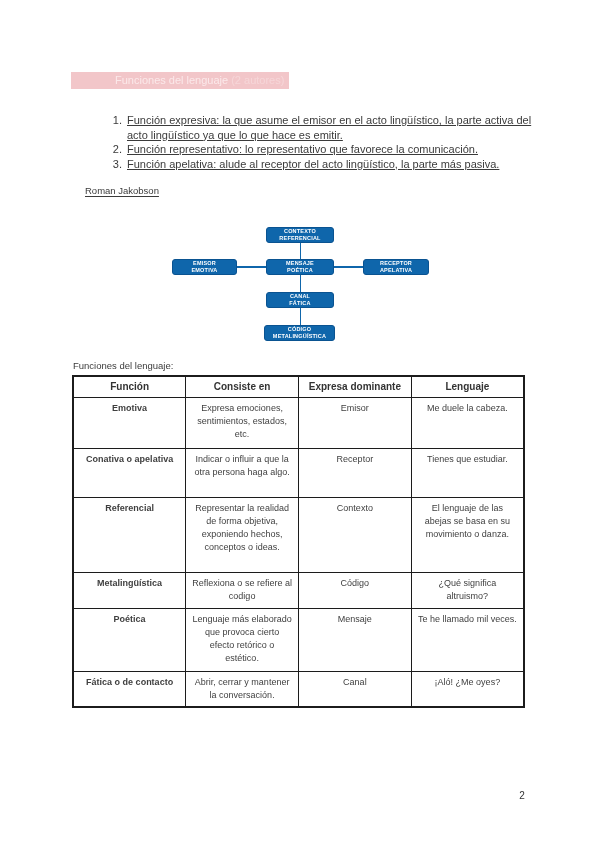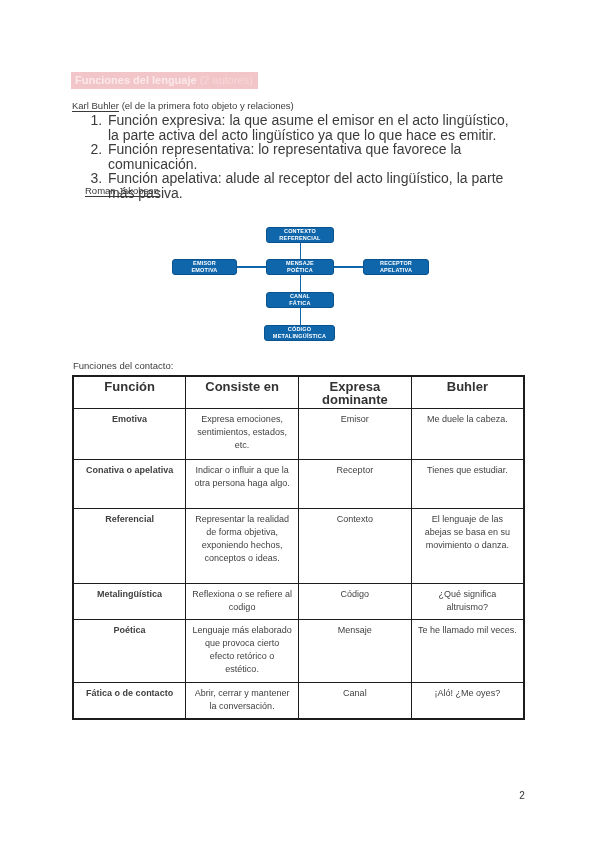--- a/index.html
+++ b/index.html
@@ -2,63 +2,62 @@
 <html><head>
 <meta charset="utf-8">
 <style>
   * { margin:0; padding:0; box-sizing:border-box; }
   html,body { width:600px; height:848px; background:#ffffff; }
   body { font-family:"Liberation Sans", sans-serif; color:#3b3b3b; position:relative; overflow:hidden; }
   .page { position:absolute; inset:0; background:#ffffff; }
 
   
   .title-highlight { position:absolute; left:71px; top:72px; background:#f2c6c9; padding:2px 5px 3px 4px; font-size:11px; line-height:12px; white-space:nowrap; }
-  .title-bold { color:#fbe9ea; font-weight:bold; }
+  .title-bold { color:#fbe9ea; font-weight:normal;margin-left:40px; }
   .title-suffix { color:#f6d6d8; }
 
   .para { position:absolute; font-size:9.5px; line-height:14.5px; color:#3b3b3b; }
   .underline { text-decoration:underline; text-underline-offset:1.5px; }
 
   .author-line { left:72px; top:99px; width:470px; }
 
-  ol.num-list { position:absolute; left:65px; top:113px; width:458px; font-size:14px; line-height:14.5px; padding-left:41px; list-style-position:outside; }
+  ol.num-list { position:absolute; left:84px; top:113px; width:458px; font-size:11px; line-height:14.5px; padding-left:41px; list-style-position:outside;text-decoration:underline; }
   ol.num-list li { padding-left:2px; }
 
   .jakobson-line { left:85px; top:184px; }
 
   
   .diagram { position:absolute; inset:0; pointer-events:none; }
   .dbox { position:absolute; background:#0f66ab; border:1px solid #0a5391; border-radius:3px; color:#ffffff; font-weight:bold; font-size:5.5px; line-height:6.4px; letter-spacing:0.2px; text-align:center; display:flex; flex-direction:column; justify-content:center; }
   .dline { position:absolute; background:#0f66ab; }
   .dline.v { width:1.6px; left:299.5px; }
   .dline.h { height:1.6px; top:266px; }
 
   .table-caption { position:absolute; left:73px; top:360px; font-size:9.5px; color:#3b3b3b; }
 
   table.func-table { position:absolute; left:72px; top:375px; width:453px; border-collapse:collapse; table-layout:fixed; border:2px solid #1c1c1c; }
   table.func-table th, table.func-table td { border:1.5px solid #1c1c1c; width:25%; text-align:center; vertical-align:top; font-size:9px; line-height:13px; padding:4px 6px 2px 6px; color:#3f3f3f; }
-  table.func-table th { font-size:13px; font-weight:bold; height:21px; padding-top:3px; color:#333333; }
+  table.func-table th { font-size:10px; font-weight:bold; height:21px; padding-top:3px; color:#333333; }
   td.fn { font-weight:bold; color:#333333; font-size:9.3px; }
   tr.r1 { height:51px; } tr.r2 { height:49px;margin-top:40px; } tr.r3 { height:75px; }
   tr.r4 { height:36px; } tr.r5 { height:63px; } tr.r6 { height:36px; }
 
   .page-number { position:absolute; left:512px; top:790px; width:20px; text-align:center; font-size:10px; color:#333333; }
 </style>
 </head>
 <body>
 
 <div class="page">
 
   <div class="title-highlight"><span class="title-bold">Funciones del lenguaje</span><span class="title-suffix"> (2 autores)</span></div>
 
-  <p class="para author-line"><span class="underline">Karl Buhler</span><span> (el de la primera foto objeto y relaciones)</span></p>
 
   <ol class="num-list">
     <li>Función expresiva: la que asume el emisor en el acto lingüístico, la parte activa del acto lingüístico ya que lo que hace es emitir.</li>
-    <li>Función representativa: lo representativa que favorece la comunicación.</li>
+    <li>Función representativo: lo representativo que favorece la comunicación.</li>
     <li>Función apelativa: alude al receptor del acto lingüístico,  la parte más pasiva.</li>
   </ol>
 
   <p class="para jakobson-line"><span class="underline">Roman Jakobson</span></p>
 
   <div class="diagram">
     <div class="dline v" style="top:242px; height:17px;"></div>
     <div class="dline v" style="top:274.5px; height:17.5px;"></div>
     <div class="dline v" style="top:307.5px; height:17.5px;"></div>
     <div class="dline h" style="left:236px; width:30px;"></div>
@@ -83,29 +82,29 @@
     <div class="dbox" style="left:266px; top:292px; width:68px; height:15.5px;">
       <span>CANAL</span>
       <span>FÁTICA</span>
     </div>
     <div class="dbox" style="left:264px; top:325px; width:71px; height:15.5px;">
       <span>CÓDIGO</span>
       <span>METALINGÜÍSTICA</span>
     </div>
   </div>
 
-  <p class="table-caption">Funciones del contacto:</p>
+  <p class="table-caption">Funciones del lenguaje:</p>
 
   <table class="func-table">
     <thead>
       <tr>
         <th>Función</th>
         <th>Consiste en</th>
         <th>Expresa dominante</th>
-        <th>Buhler</th>
+        <th>Lenguaje</th>
       </tr>
     </thead>
     <tbody>
       <tr class="r1">
         <td class="fn">Emotiva</td>
         <td>Expresa emociones, sentimientos, estados, etc.</td>
         <td>Emisor</td>
         <td>Me duele la cabeza.</td>
       </tr>
       <tr class="r2">

